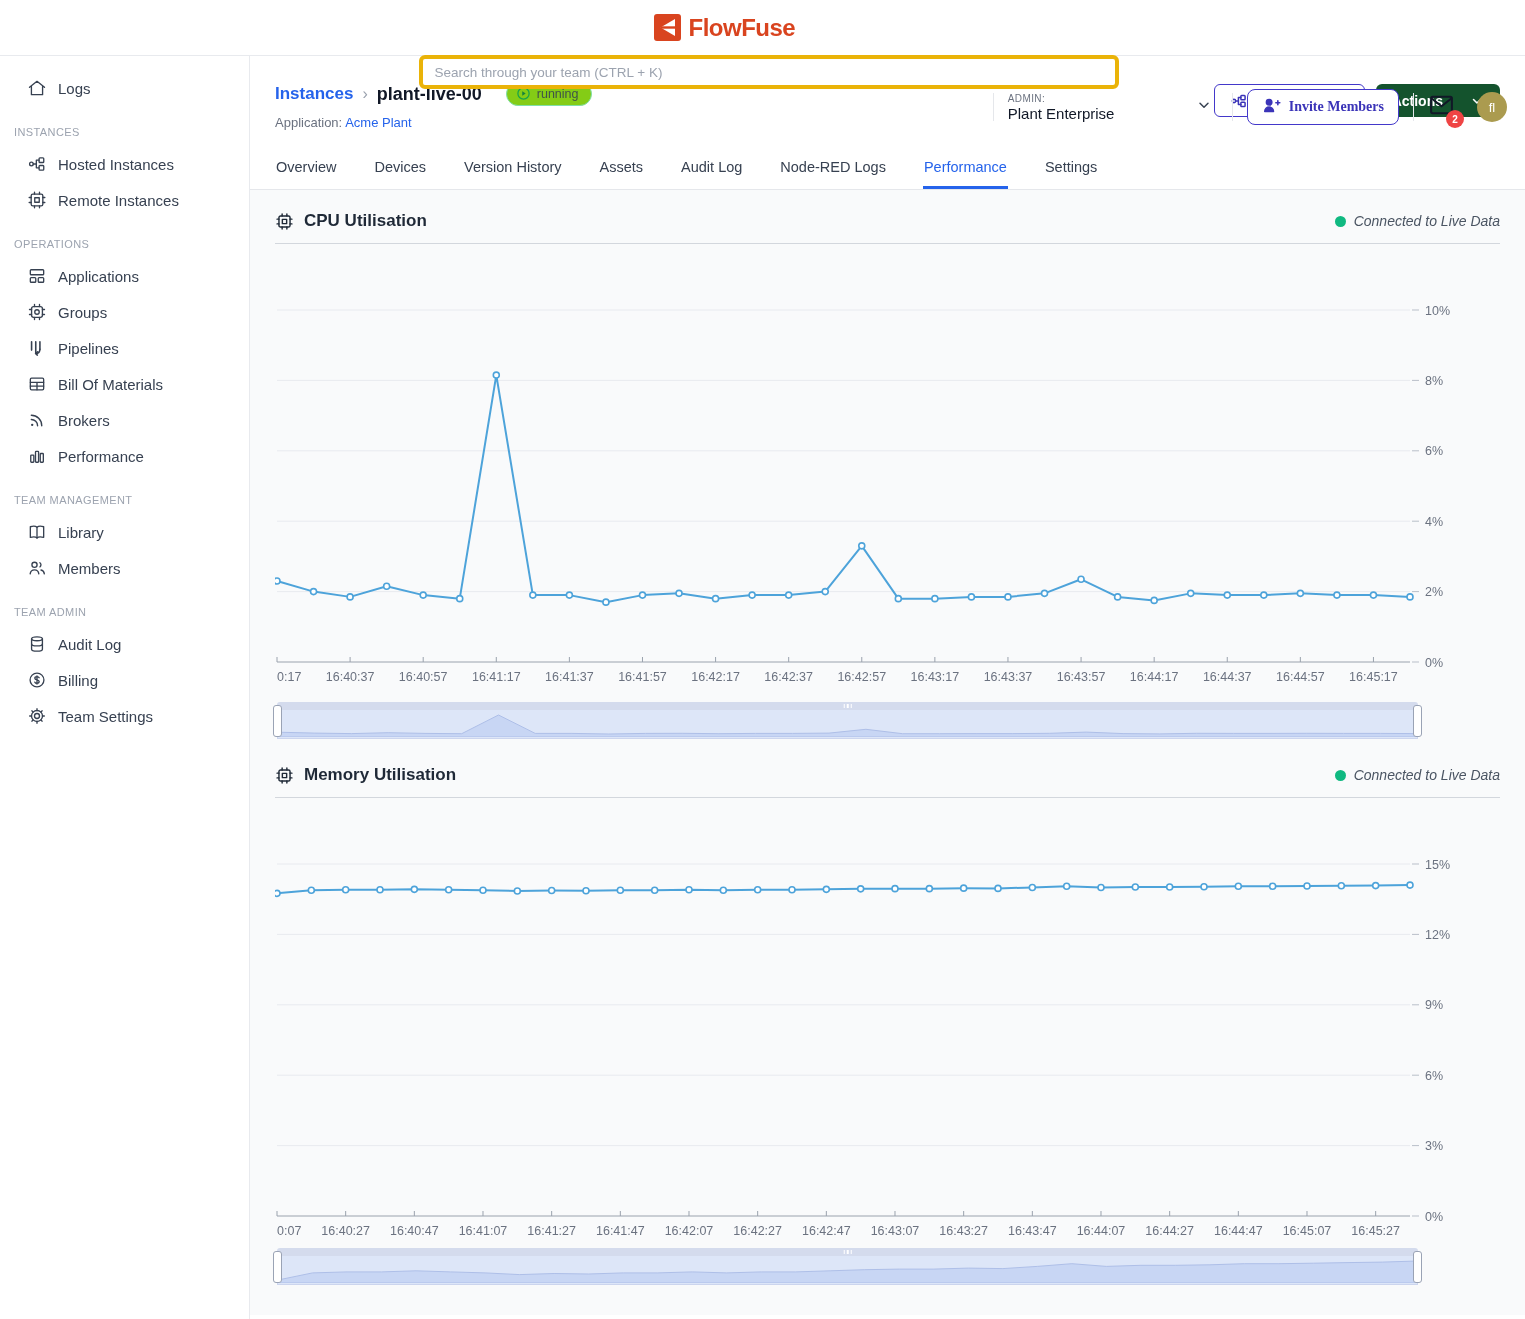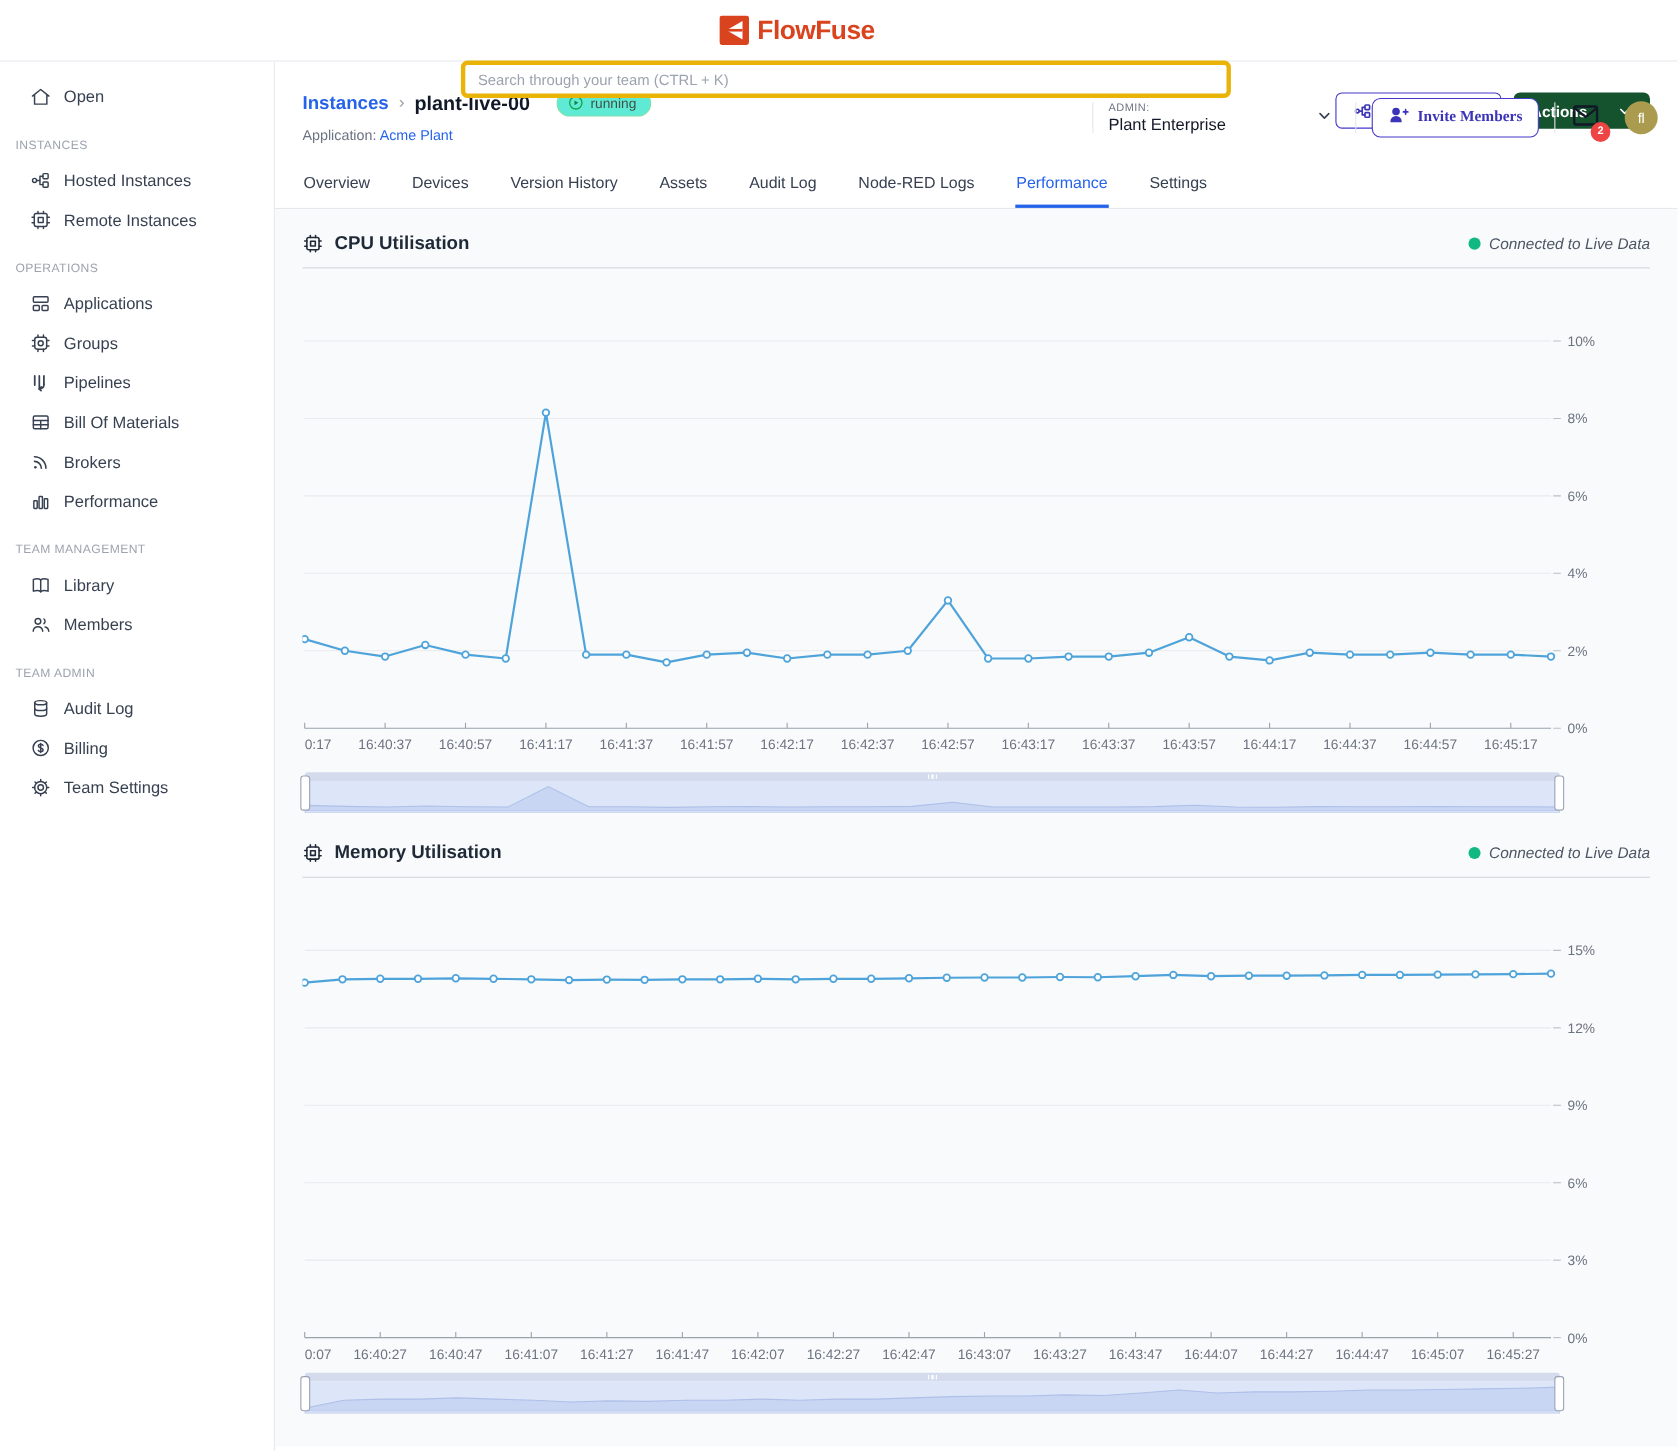--- a/index.html
+++ b/index.html
@@ -42,21 +42,21 @@
                font-size:15px; color:#374151; cursor:pointer; }
   .side-item svg { flex:none; color:#374151; }
   .side-section { font-size:11px; color:#9ca3af; letter-spacing:0.4px; padding:20px 14px 8px 14px; }
   
   .main { position:absolute; top:56px; left:250px; right:0; bottom:0; background:#fff; }
   .page-head { position:relative; padding:26px 25px 0 25px; }
   .crumb-row { display:flex; align-items:center; }
   .crumb-root { color:#2563eb; font-weight:700; font-size:17px; cursor:pointer; }
   .crumb-sep { color:#9ca3af; margin:0 9px; font-size:16px; }
   .crumb-name { color:#111827; font-weight:700; font-size:18px; }
-  .badge-running { margin-left:24px; display:flex; align-items:center; gap:6px; background:#5eead4;
+  .badge-running { margin-left:24px; display:flex; align-items:center; gap:6px; background:#84cc16;
                    border:1px solid #7fdfa9; color:#3f5349; border-radius:999px; padding:3px 12px 4px 9px;
                    font-size:12.5px; }
   .app-line { margin-top:9px; font-size:13px; color:#6b7280; }
   .app-link { color:#2563eb; cursor:pointer; }
   .head-buttons { position:absolute; right:25px; top:28px; display:flex; gap:11px; }
   .btn-outline { display:flex; align-items:center; gap:21px; background:#fff; border:1.5px solid #4338ca;
                  color:#3b34b8; border-radius:6px; font-weight:700; font-size:14px; padding:0 15px;
                  height:33px; cursor:pointer; font-family:"Liberation Sans",sans-serif; }
   .btn-solid { display:flex; align-items:center; gap:27px; background:#14532d; border:none; color:#fff;
                border-radius:6px; font-weight:700; font-size:14px; padding:0 16px; height:33px;
@@ -139,21 +139,21 @@
     </div>
     <div class="avatar">fl</div>
   </div>
 </header>
 
 <nav class="sidebar">
   <div class="side-item">
     <svg width="20" height="20" viewBox="0 0 24 24" fill="none" stroke="currentColor" stroke-width="1.6" stroke-linecap="round" stroke-linejoin="round">
         <path d="M3 11.2L12 4l9 7.2M5.3 9.8V20h13.4V9.8"></path>
       </svg>
-    <span>Open</span>
+    <span>Logs</span>
   </div>
 
   <div class="side-section">INSTANCES</div>
   <div class="side-item">
     <svg width="20" height="20" viewBox="0 0 24 24" fill="none" stroke="currentColor" stroke-width="1.6" stroke-linecap="round" stroke-linejoin="round">
         <circle cx="5.3" cy="12" r="2.2"></circle>
         <path d="M7.5 12h3.7m0 0V7.4h3.2m-3.2 4.6v4.6h3.2"></path>
         <rect x="14.5" y="4.6" width="5.6" height="5.6" rx="1"></rect>
         <rect x="14.5" y="13.8" width="5.6" height="5.6" rx="1"></rect>
       </svg>

